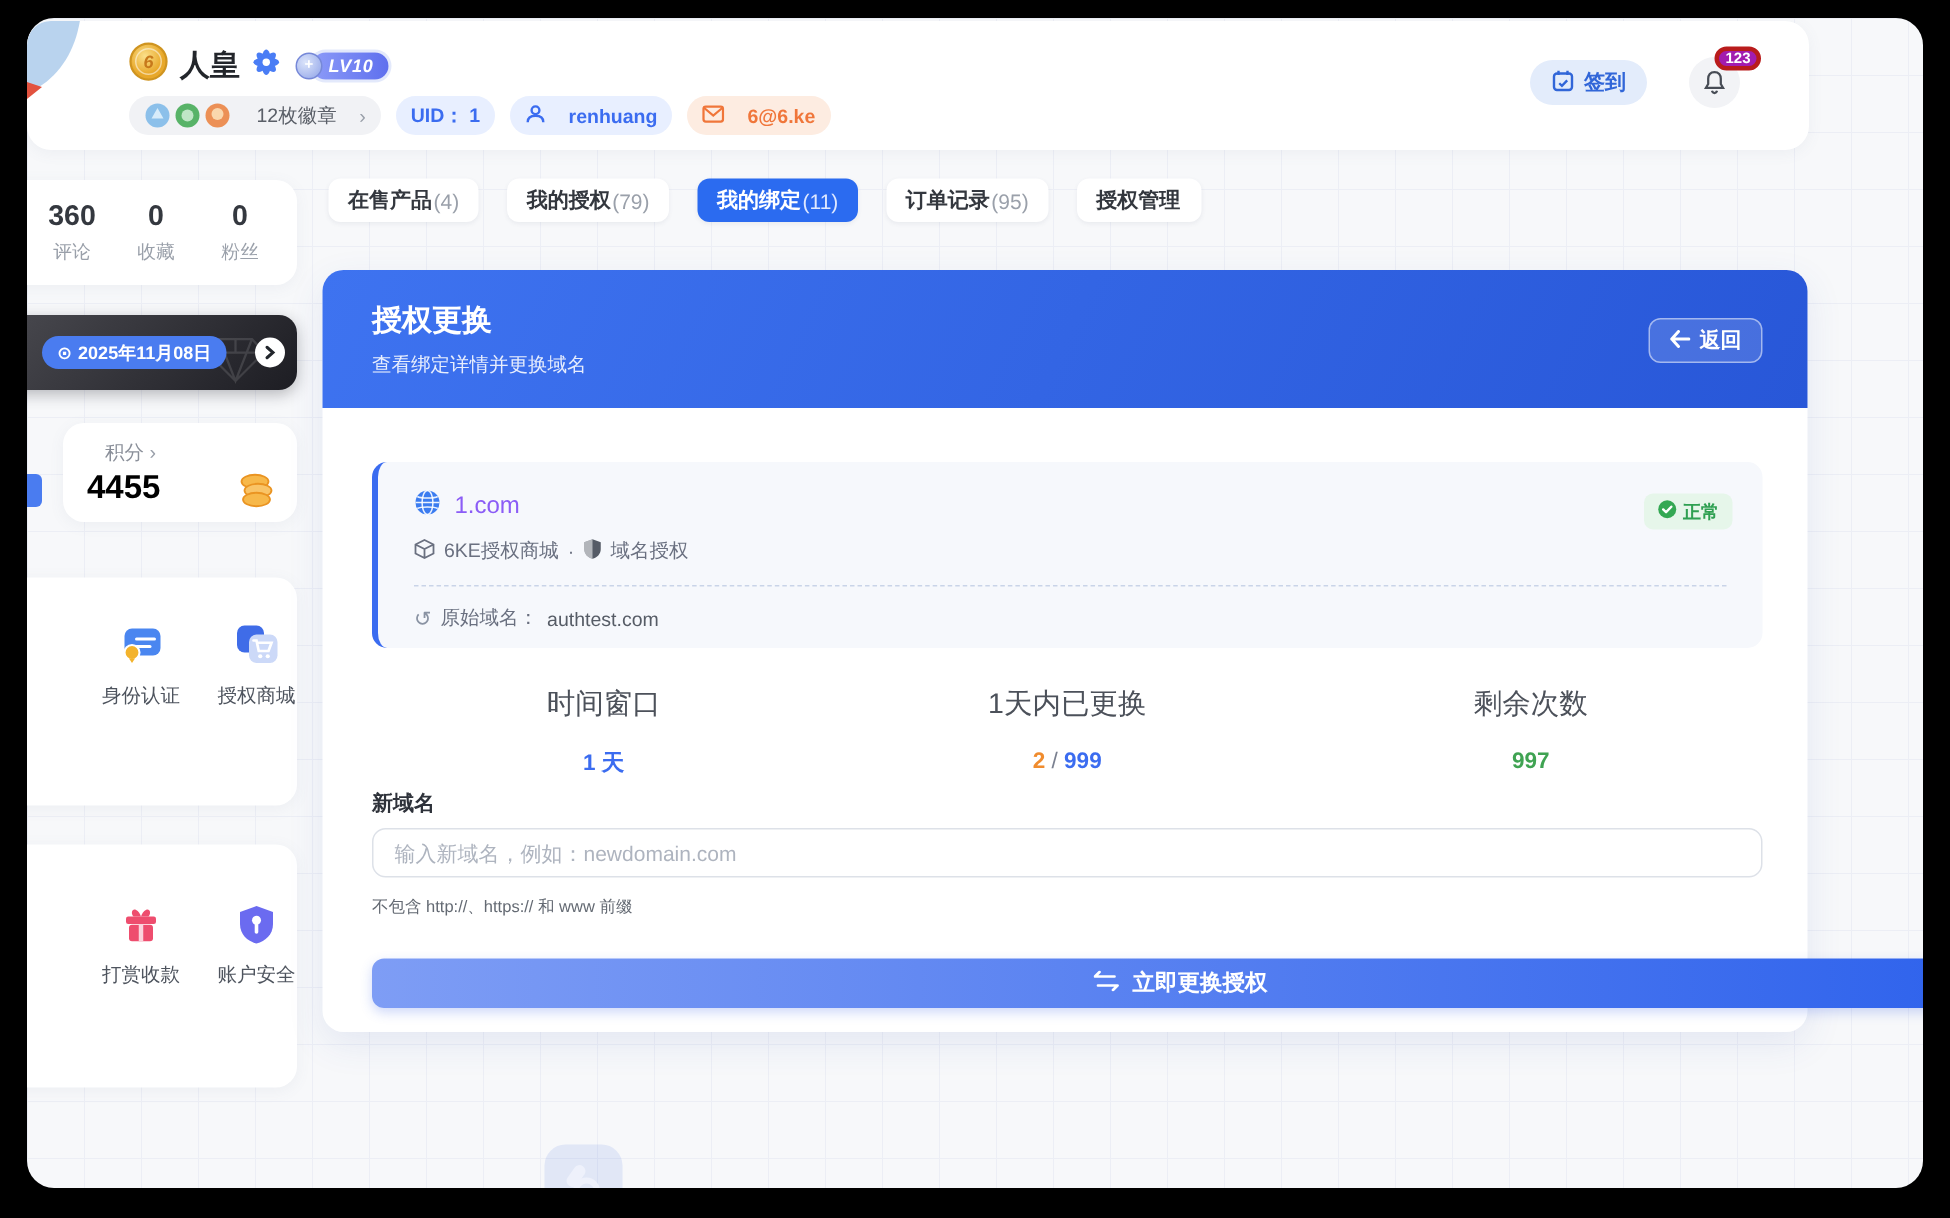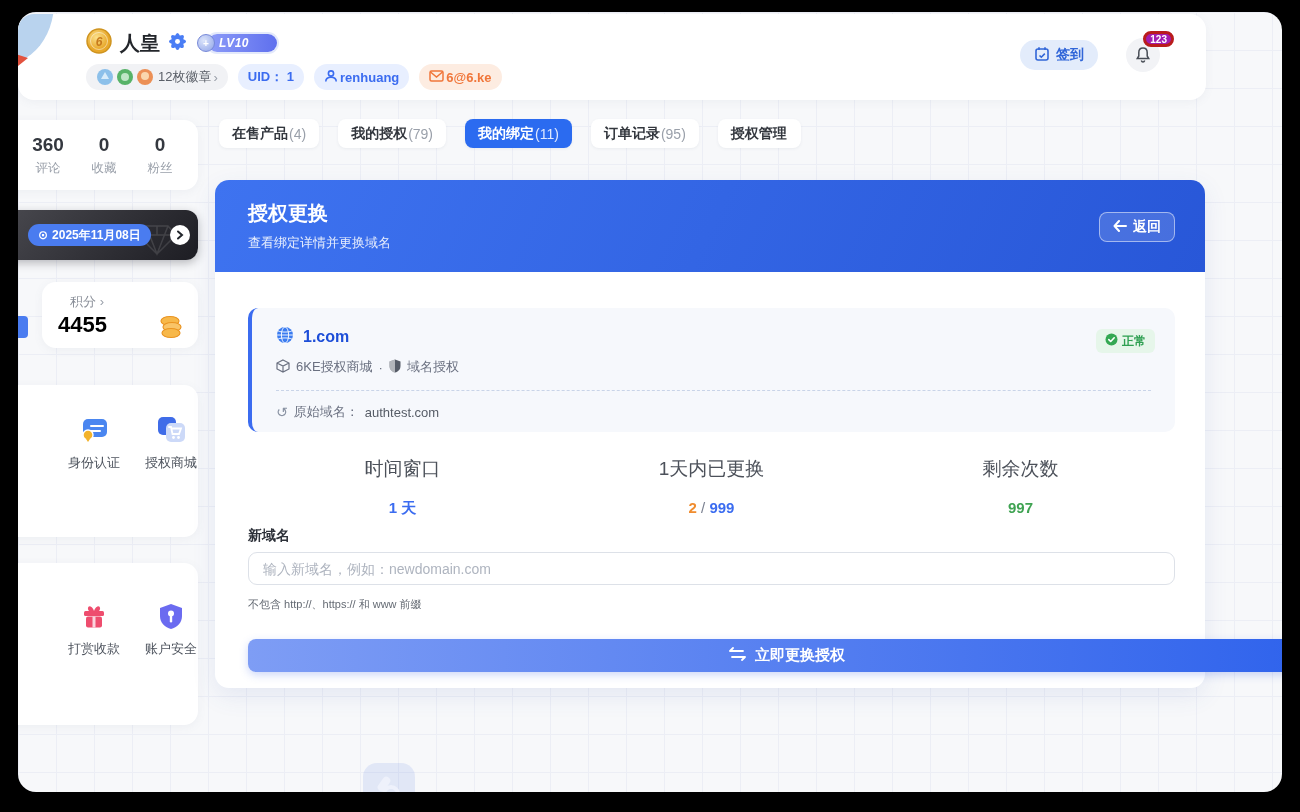--- a/index.html
+++ b/index.html
@@ -11,24 +11,24 @@
   .card { position:absolute; background:#fff; border-radius:14px; box-shadow:0 2px 10px rgba(100,110,140,.07); }
 
   
   .hdr { left:0; top:2px; width:1188px; height:86px; border-radius:16px; overflow:hidden; }
   .corner-avatar { position:absolute; left:-4px; top:-6px; }
   .name-row { position:absolute; left:68px; top:14px; display:flex; align-items:center; gap:8px; }
   .uname { font-size:20px; font-weight:bold; color:#23262b; }
   .lv-badge { display:flex; align-items:center; margin-left:2px; }
   .lv-medal { width:18px; height:18px; border-radius:50%; background:radial-gradient(circle at 35% 35%,#dbe4fa,#8fa3e8); border:1px solid #7688d8;
               color:#fff; font-size:10px; font-weight:bold; display:flex; align-items:center; justify-content:center; z-index:2; }
-  .lv-body { margin-left:-7px; padding:2px 28px 2px 11px; border-radius:10px; background:linear-gradient(90deg,#8c9bf8,#5f70ee);
+  .lv-body { margin-left:-7px; padding:2px 10px 2px 11px; border-radius:10px; background:linear-gradient(90deg,#8c9bf8,#5f70ee);
              color:#fff; font-size:12px; font-weight:bold; font-style:italic; letter-spacing:.5px; box-shadow:0 0 0 2px #e3e9fb; }
   .pill-row { position:absolute; left:68px; top:50px; display:flex; gap:10px; align-items:center; }
-  .pill { height:26px; display:flex; align-items:center; gap:2px; padding:0 10px; border-radius:13px; font-size:13px; }
+  .pill { height:26px; display:flex; align-items:center; gap:15px; padding:0 10px; border-radius:13px; font-size:13px; }
   .pill.badges { background:#f1f2f5; color:#5a5f68; }
   .mini-badges { display:flex; }
   .mini-badges svg { margin-right:2px; }
   .pill.uid, .pill.acct { background:#e8efff; color:#3b6cf0; font-weight:bold; }
   .pill.mail { background:#fdece1; color:#f0763a; font-weight:bold; }
   .chev { color:#9aa0aa; font-size:13px; }
   .checkin { position:absolute; right:108px; top:26px; height:30px; display:flex; align-items:center; gap:6px;
              padding:0 14px; border-radius:16px; background:#e3ecfb; color:#3166d8; font-size:14px; font-weight:bold; cursor:pointer; }
   .bell-wrap { position:absolute; right:46px; top:24px; width:34px; height:34px; }
   .bell-circle { width:34px; height:34px; border-radius:50%; background:#f2f3f6; display:flex; align-items:center; justify-content:center; cursor:pointer; }
@@ -72,21 +72,21 @@
   .panel-hd { position:absolute; left:0; top:0; width:990px; height:92px; border-radius:14px 14px 0 0;
               background:linear-gradient(115deg,#3e73f0,#2857d8); }
   .panel-title { position:absolute; left:33px; top:20px; font-size:20px; font-weight:bold; color:#fff; }
   .panel-sub { position:absolute; left:33px; top:54px; font-size:13px; color:rgba(255,255,255,.88); }
   .back-btn { position:absolute; right:30px; top:32px; height:30px; display:flex; align-items:center; gap:6px; padding:0 13px;
               border-radius:8px; border:1.5px solid rgba(255,255,255,.5); background:rgba(255,255,255,.14);
               color:#fff; font-size:14px; font-weight:bold; cursor:pointer; }
   .dom-card { position:absolute; left:33px; top:128px; width:927px; height:124px; background:#f6f8fc;
               border-left:4px solid #3b6cf0; border-radius:10px; }
   .dom-row1 { position:absolute; left:24px; top:18px; display:flex; align-items:center; gap:9px; }
-  .dom-name { font-size:16px; font-weight:bold; color:#1d4ed8; }
+  .dom-name { font-size:16px; font-weight:normal; color:#8b5cf6; }
   .dom-status { position:absolute; right:20px; top:21px; height:24px; display:flex; align-items:center; gap:4px; padding:0 9px;
                 border-radius:6px; background:#e6f6ea; color:#2fa052; font-size:12px; font-weight:bold; }
   .dom-row2 { position:absolute; left:24px; top:50px; display:flex; align-items:center; gap:6px; font-size:13px; color:#6a7080; }
   .dom-dash { position:absolute; left:24px; right:24px; top:82px; border-top:1.5px dashed #c9d4e8; }
   .dom-row3 { position:absolute; left:24px; top:95px; display:flex; align-items:center; gap:6px; font-size:13px; color:#6a7080; }
   .dom-row3 .hist { font-size:14px; color:#8a93a3; }
   .dom-orig { color:#565c66; }
   .bstats { position:absolute; left:33px; top:276px; width:927px; display:flex; }
   .bstat { flex:1; text-align:center; }
   .bstat .bl { font-size:19px; color:#4c515a; }

